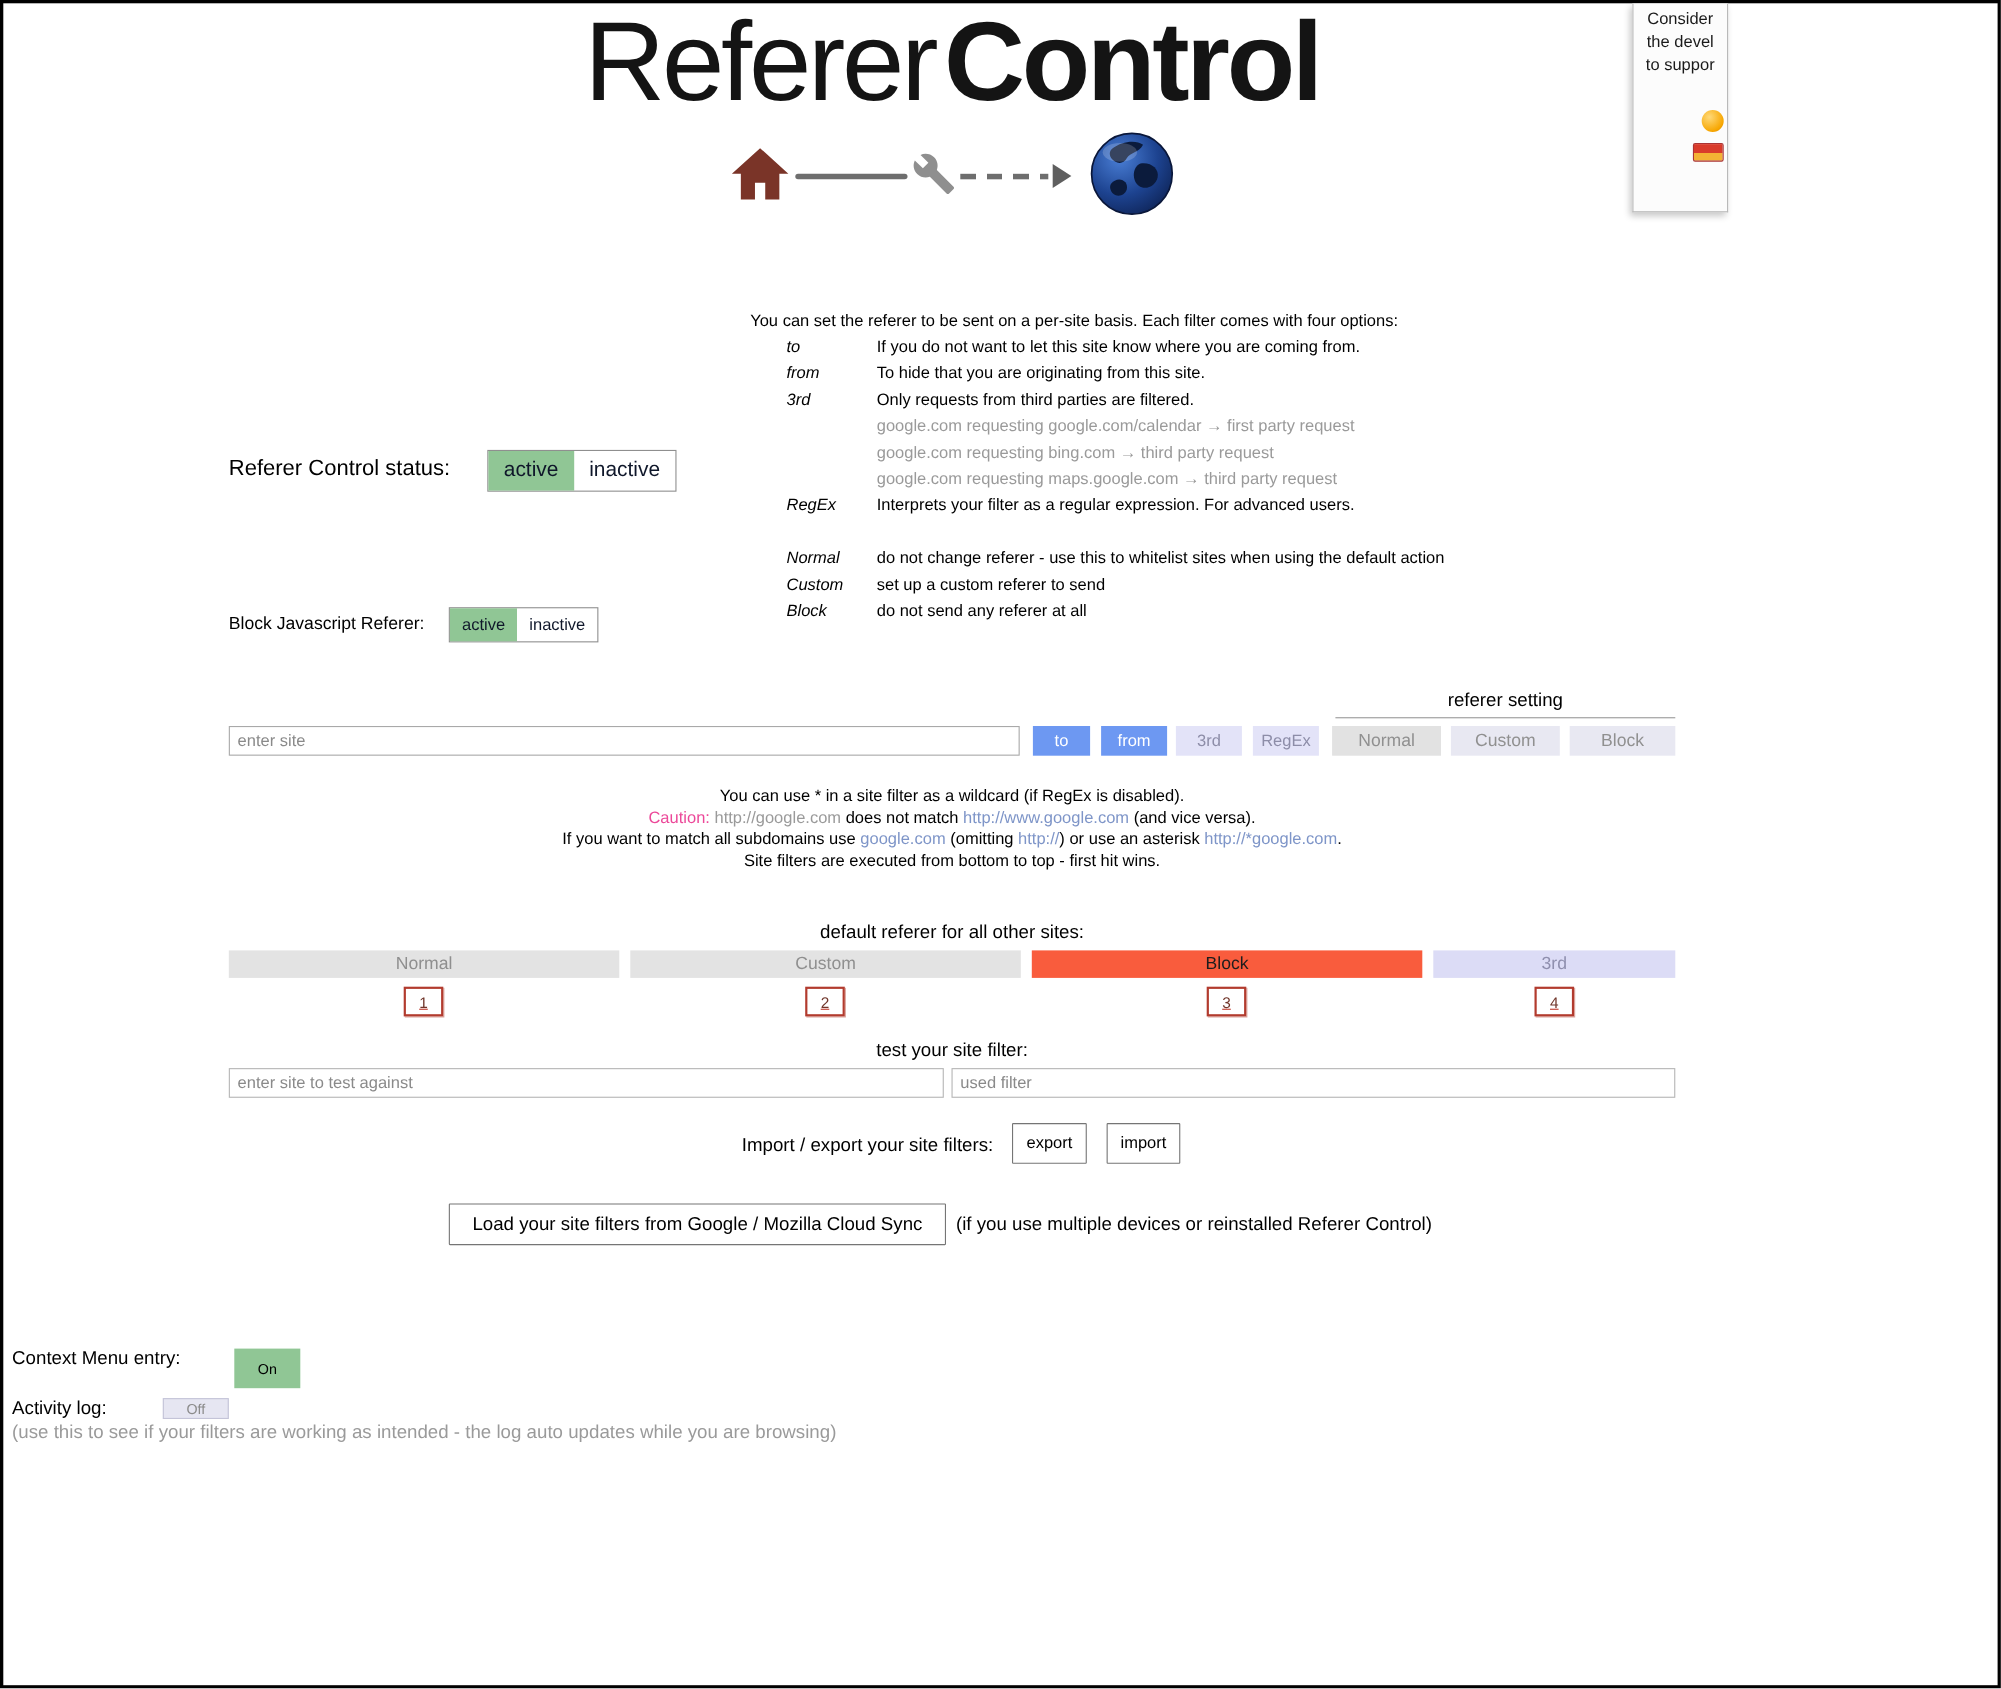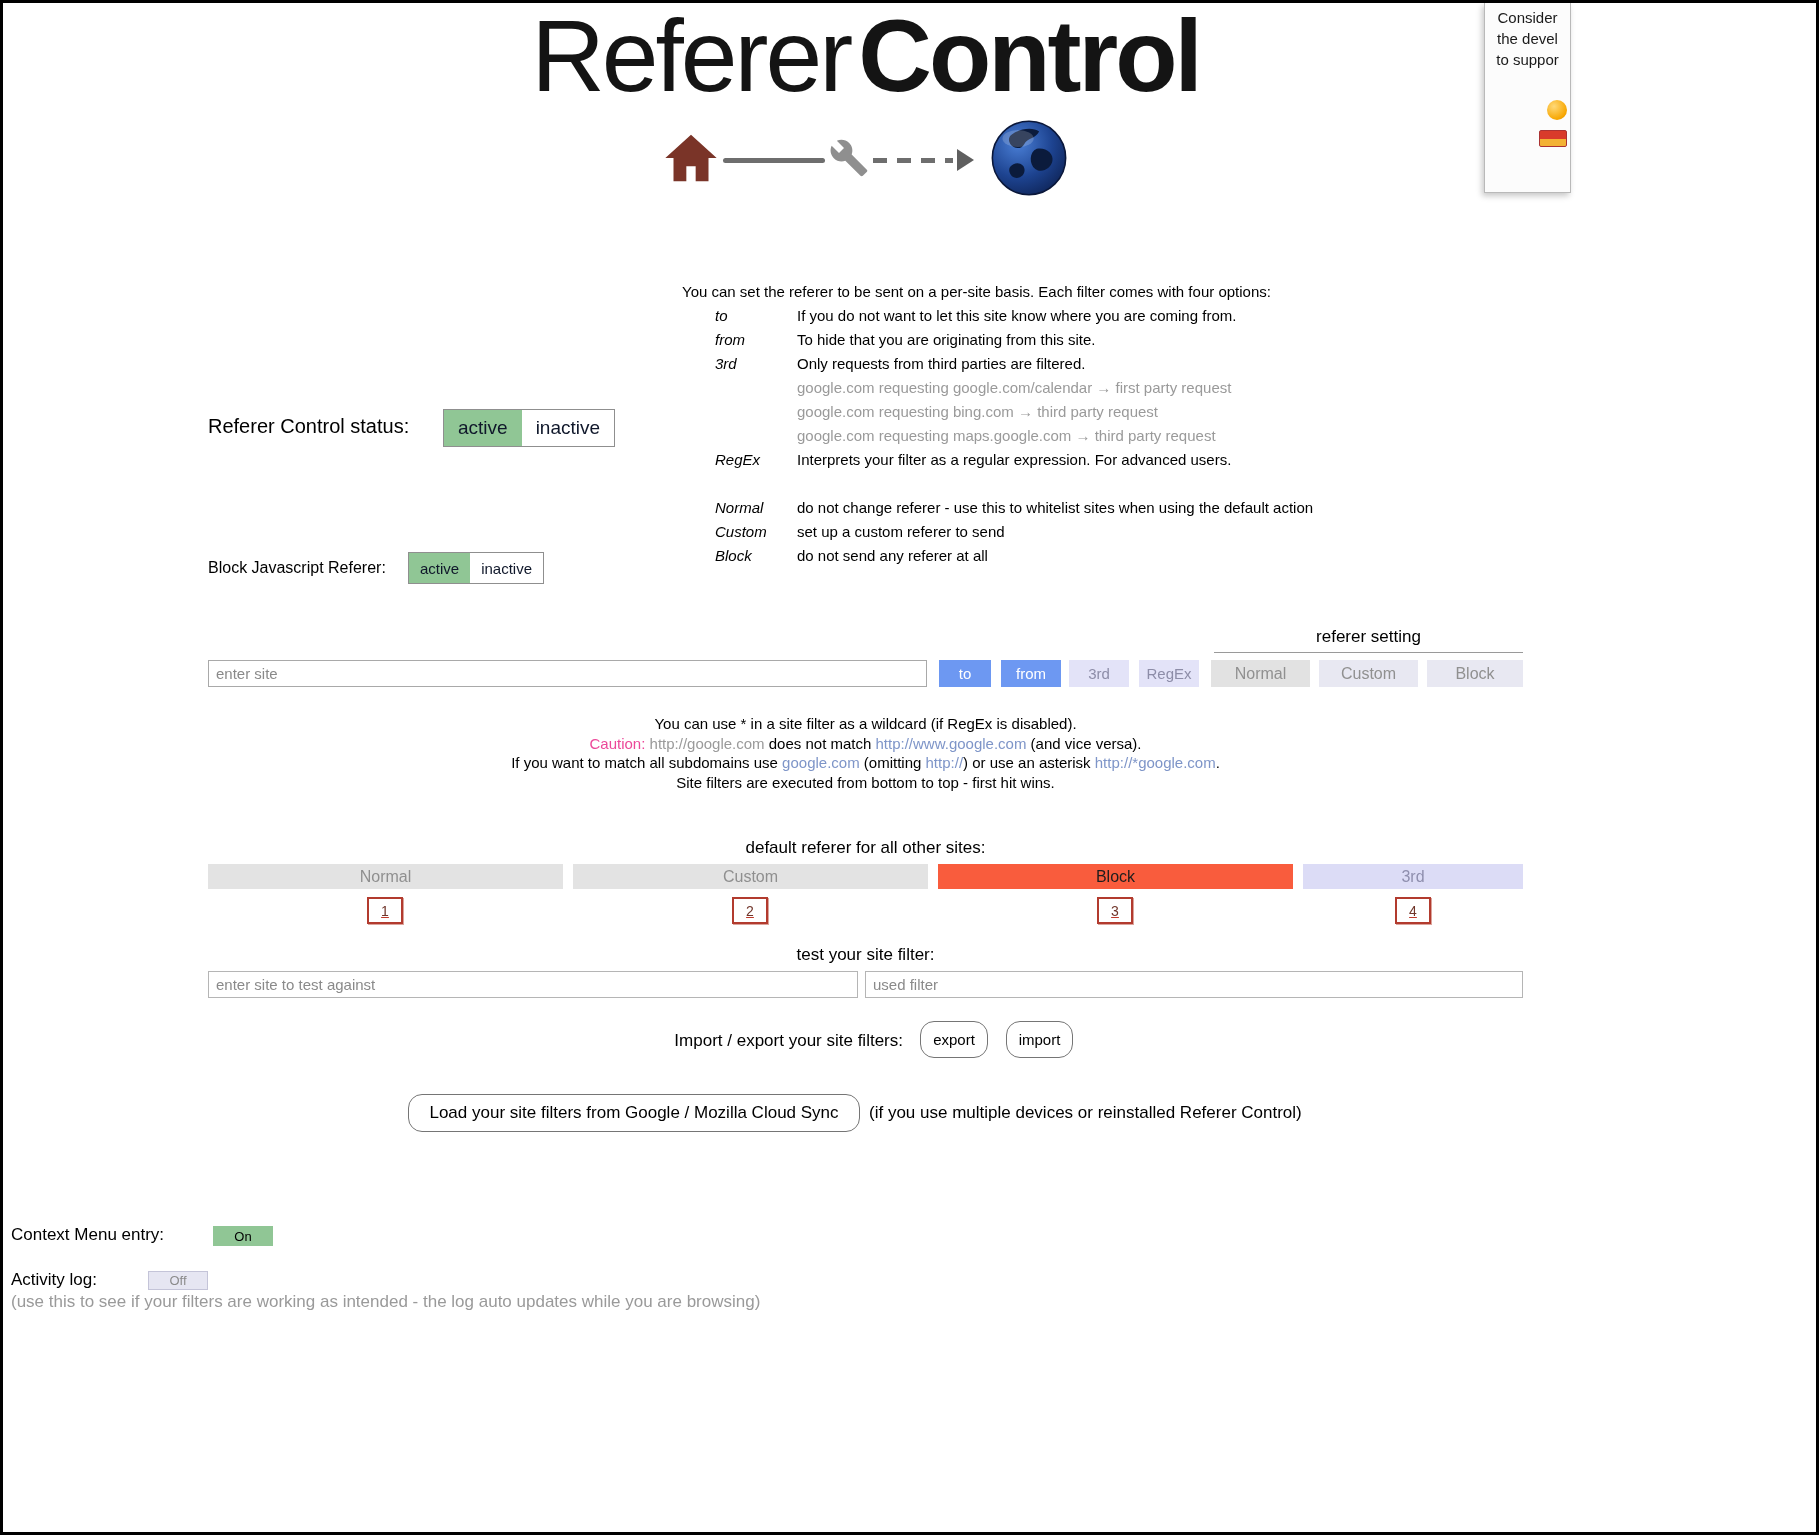--- a/index.html
+++ b/index.html
@@ -102,32 +102,32 @@
   .key-1 { left:364px; } .key-2 { left:729px; } .key-3 { left:1094px; } .key-4 { left:1392px; }
 
   
   .test-title { position:absolute; left:205px; top:942px; width:1315px; text-align:center; font-size:17px; }
   .test-input { position:absolute; top:968px; height:27px; border:1px solid #b5b5b5; font-size:15px; padding:0 7px; }
   .test-site   { left:205px; width:650px; }
   .test-result { left:862px; width:658px; }
 
   
   .ie-label { position:absolute; left:205px; top:1028px; width:695px; text-align:right; font-size:17px; }
-  .push-btn { position:absolute; background:#fff; border:1px solid #757575; border-radius:14px;
+  .push-btn { position:absolute; background:#fff; border:1px solid #757575; border-radius:1px;
               display:flex; align-items:center; justify-content:center; cursor:pointer; }
   .btn-export { left:917px;  top:1018px; width:68px; height:37px; font-size:15px; }
   .btn-import { left:1003px; top:1018px; width:67px; height:37px; font-size:15px; }
 
   
   .cloud-btn  { left:405px; top:1091px; width:452px; height:38px; font-size:17px; }
   .cloud-note { position:absolute; left:866px; top:1100px; font-size:17px; }
 
   
   .ctx-label { position:absolute; left:8px; top:1222px; font-size:17px; }
-  .ctx-value { position:absolute; left:210px; top:1223px; width:60px; height:20px; background:#90c695;
+  .ctx-value { position:absolute; left:210px; top:1223px; width:60px; height:36px; background:#90c695;
                font-size:13px; display:flex; align-items:center; justify-content:center; cursor:pointer; }
   .log-label { position:absolute; left:8px; top:1267px; font-size:17px; }
   .log-value { position:absolute; left:145px; top:1268px; width:60px; height:19px; background:#e6e6f2;
                border:1px solid #c4c4d8; color:#8b8b8b; font-size:13px;
                display:flex; align-items:center; justify-content:center; cursor:pointer; }
   .log-note  { position:absolute; left:8px; top:1289px; font-size:17px; color:#9a9a9a; }
 </style>
 </head>
 <body>
 

